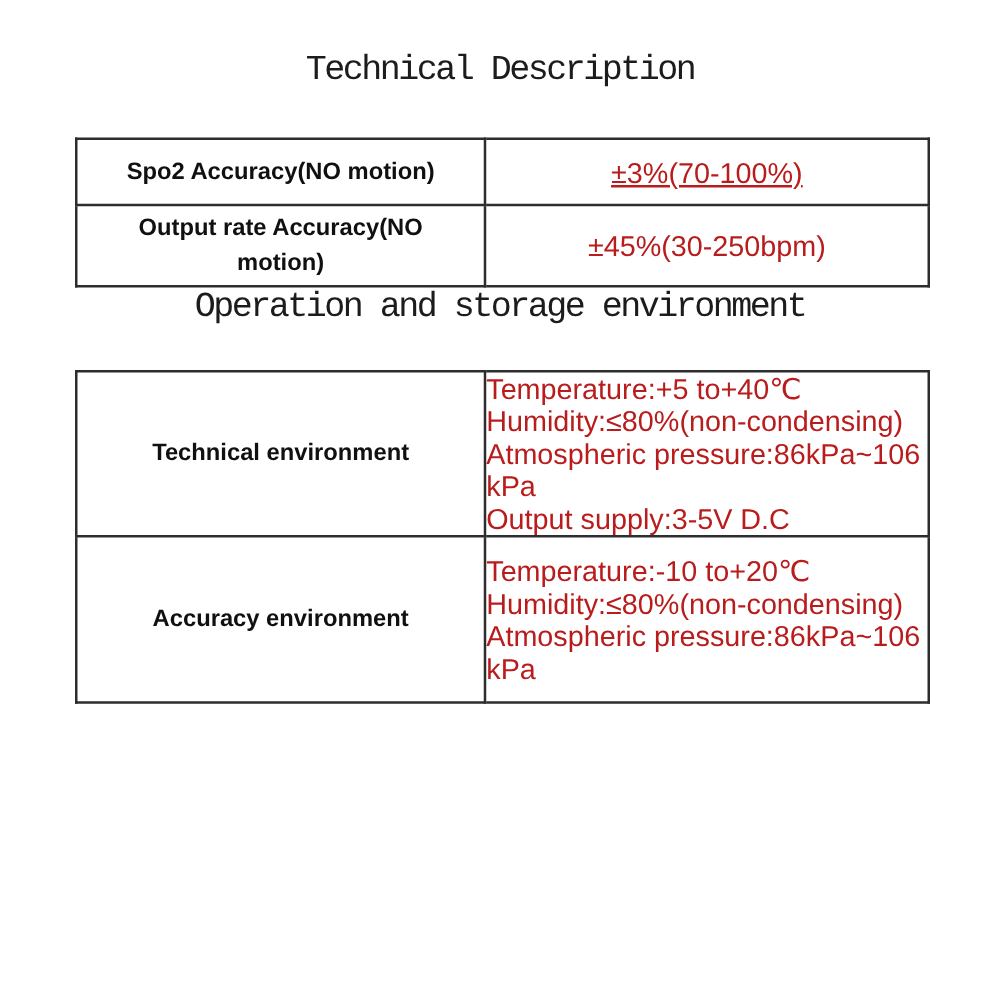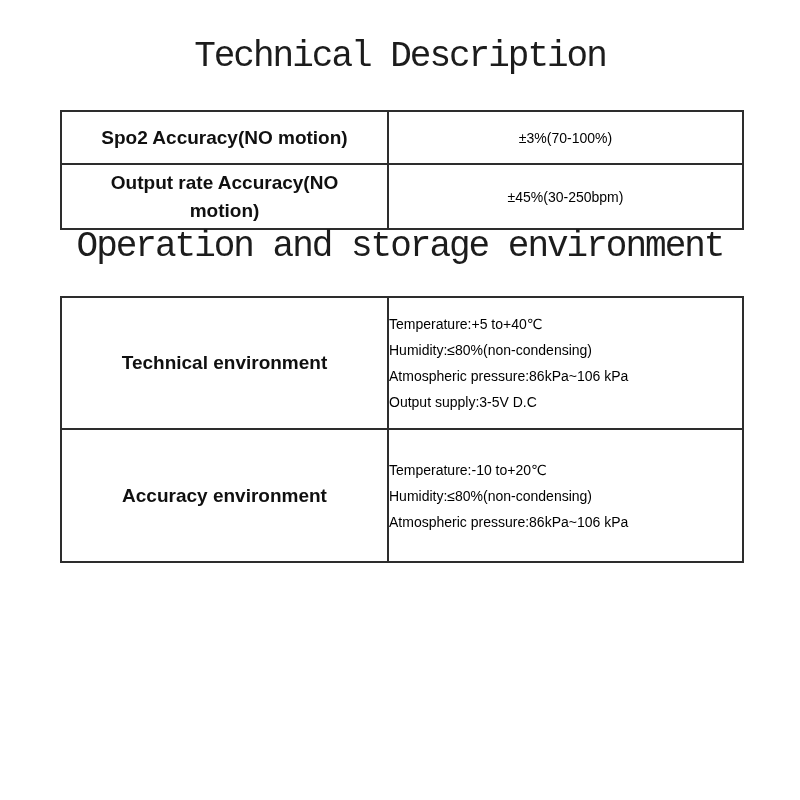--- a/index.html
+++ b/index.html
@@ -11,21 +11,21 @@
     width: 800px;
     height: 800px;
     position: relative;
     font-family: "Liberation Sans", "DejaVu Sans", sans-serif;
     color: #1f1f1f;
     overflow: hidden;
   }
   .doc-title {
     font-family: "Liberation Mono", "DejaVu Sans Mono", monospace;
     font-weight: normal;
-    font-size: 36px;
+    font-size: 28px;
     letter-spacing: -2px;
     line-height: 30px;
     color: #1c1c1c;
     text-align: center;
     margin: 0;
   }
   #title-technical { margin-top: 42px; }
   #title-environment { line-height: 34px; }
 
   table.spec-table {
@@ -50,29 +50,29 @@
     font-size: 19px;
     line-height: 28px;
     color: #101010;
     text-align: center;
   }
   .label-cell .label-text {
     display: inline-block;
     max-width: 252px;
   }
   .value-cell {
-    font-size: 14px;
+    font-size: 23px;
     line-height: 26px;
-    color: #000000;
+    color: #b91c1c;
   }
   .value-center { text-align: center; }
   .value-left   { text-align: left; padding-left: 13px; padding-right: 4px; }
 
   
-  #technical-table tr:nth-child(1) td { height: 51px; }
+  #technical-table tr:nth-child(1) td { height: 51px; text-decoration: underline; }
   #technical-table tr:nth-child(2) td { height: 63px; }
   #technical-table tr:nth-child(3) td { height: 87px; }
   #environment-table tr:nth-child(1) td { height: 130px; }
   #environment-table tr:nth-child(2) td { height: 131px; }
 </style>
 </head>
 <body>
 
 <div>
 

